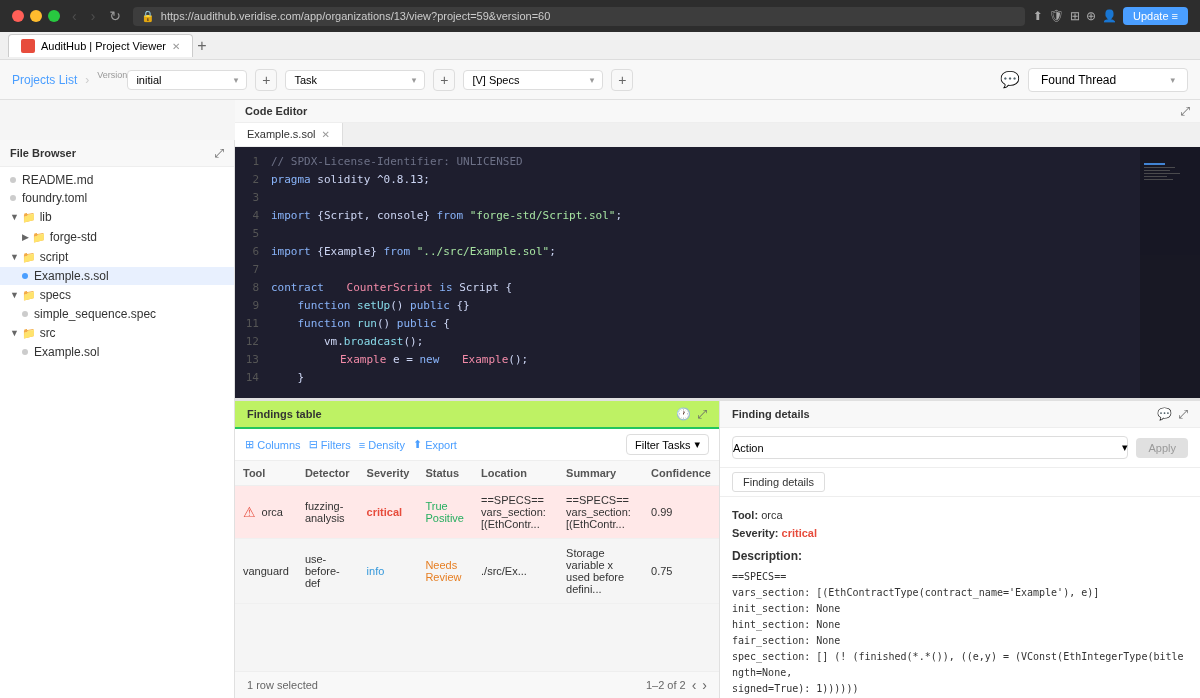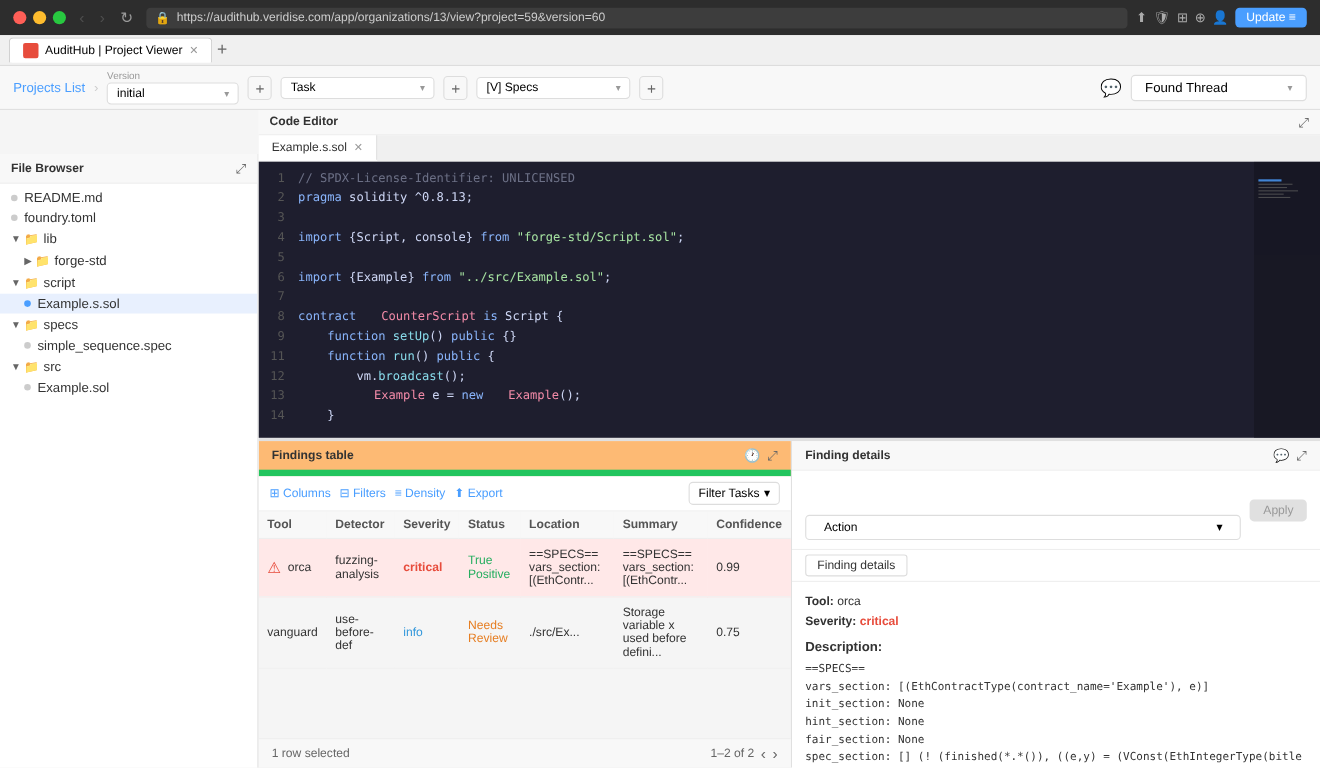--- a/index.html
+++ b/index.html
@@ -24,21 +24,21 @@
     .tab-bar { background: #f0f0f0; height: 28px; display: flex; align-items: center; padding: 0 8px; gap: 4px; border-bottom: 1px solid #ddd; }
     .tab { background: white; border: 1px solid #ccc; border-bottom: none; border-radius: 4px 4px 0 0; padding: 4px 12px; font-size: 11px; display: flex; align-items: center; gap: 6px; cursor: pointer; }
     .tab-logo { width: 14px; height: 14px; background: #e74c3c; border-radius: 2px; }
     .tab-close { color: #999; font-size: 10px; cursor: pointer; }
     .new-tab-btn { background: none; border: none; color: #666; cursor: pointer; font-size: 16px; }
 
     
     .toolbar { background: #f8f8f8; height: 40px; display: flex; align-items: center; padding: 0 12px; gap: 8px; border-bottom: 1px solid #e0e0e0; }
     .projects-link { color: #4a9eff; font-size: 12px; cursor: pointer; text-decoration: none; }
     .toolbar-separator { color: #ccc; }
-    .dropdown-group { display: flex; flex-direction: column; }
+    .dropdown-group { display: flex; flex-direction: row; }
     .dropdown-label { font-size: 9px; color: #999; margin-bottom: 1px; }
     .dropdown { background: white; border: 1px solid #ddd; border-radius: 4px; padding: 3px 8px; font-size: 11px; cursor: pointer; display: flex; align-items: center; gap: 6px; min-width: 120px; }
     .dropdown-arrow { color: #999; font-size: 9px; margin-left: auto; }
     .add-btn { background: none; border: 1px solid #ddd; border-radius: 4px; width: 22px; height: 22px; cursor: pointer; display: flex; align-items: center; justify-content: center; font-size: 14px; color: #666; }
     .toolbar-spacer { flex: 1; }
     .comment-btn { background: none; border: none; cursor: pointer; color: #666; font-size: 16px; }
     .select-thread-btn { background: white; border: 1px solid #ddd; border-radius: 4px; padding: 4px 12px; font-size: 12px; cursor: pointer; display: flex; align-items: center; gap: 6px; min-width: 160px; }
 
     
     .main-layout { display: flex; height: calc(698px - 32px - 28px - 40px); }
@@ -75,21 +75,21 @@
     .str { color: #a6e3a1; }
     .fn { color: #89dceb; }
     .cm { color: #6c7086; }
     .type { color: #f38ba8; margin-left: 16px; }
     .minimap { position: absolute; right: 0; top: 0; width: 60px; height: 100%; background: #161622; opacity: 0.8; }
 
     
     .findings-section { flex: 1; display: flex; overflow: hidden; border-top: 2px solid #e0e0e0; }
     .findings-left { flex: 1; display: flex; flex-direction: column; border-right: 1px solid #e0e0e0; overflow: hidden; }
     .findings-right { width: 480px; display: flex; flex-direction: column; overflow: hidden; }
-    .findings-header { padding: 6px 12px; font-size: 11px; font-weight: 600; color: #333; border-bottom: 6px solid #22c55e; background: #fdba74; display: flex; align-items: center; justify-content: space-between; }
+    .findings-header { padding: 6px 12px; font-size: 11px; font-weight: 600; color: #333; border-bottom: 2px solid #22c55e; background: #bef264; display: flex; align-items: center; justify-content: space-between; }
     .findings-toolbar { padding: 5px 10px; display: flex; align-items: center; gap: 8px; border-bottom: 1px solid #eee; background: white; }
     .findings-toolbar-btn { background: none; border: none; font-size: 11px; color: #4a9eff; cursor: pointer; display: flex; align-items: center; gap: 3px; }
     .filter-tasks-btn { background: white; border: 1px solid #ddd; border-radius: 4px; padding: 3px 8px; font-size: 11px; cursor: pointer; display: flex; align-items: center; gap: 4px; margin-left: auto; text-align: center; }
     .table-container { flex: 1; overflow-y: auto; }
     table { width: 100%; border-collapse: collapse; }
     th { padding: 6px 8px; text-align: left; font-size: 11px; color: #555; font-weight: 600; border-bottom: 1px solid #eee; background: #f8f8f8; white-space: nowrap; }
     td { padding: 8px; font-size: 11px; color: #333; border-bottom: 1px solid #f0f0f0; }
     tr.selected { background: #ffe8e8; }
     tr.selected td { background: #ffe8e8; }
     .severity-critical { color: #e74c3c; font-weight: 600; }
@@ -97,21 +97,21 @@
     .status-tp { color: #27ae60; }
     .status-nr { color: #e67e22; }
     .alert-icon { color: #e74c3c; font-size: 14px; }
     .findings-footer { padding: 5px 12px; font-size: 11px; color: #666; border-top: 1px solid #eee; background: #f8f8f8; display: flex; align-items: center; justify-content: space-between; }
     .pagination { display: flex; align-items: center; gap: 6px; }
     .page-nav-btn { background: none; border: none; cursor: pointer; color: #666; font-size: 14px; }
 
     
     .finding-details-header { padding: 6px 12px; font-size: 11px; font-weight: 600; color: #333; border-bottom: 1px solid #eee; background: #f8f8f8; display: flex; align-items: center; justify-content: space-between; }
     .finding-action-bar { padding: 8px 12px; display: flex; align-items: center; gap: 8px; border-bottom: 1px solid #eee; background: white; }
-    .action-dropdown { flex: 1; background: white; border: 1px solid #ddd; border-radius: 4px; padding: 4px 16px; font-size: 11px; cursor: pointer; display: flex; align-items: center; margin-top: 32px; }
+    .action-dropdown { flex: 1; background: white; border: 1px solid #ddd; border-radius: 4px; padding: 4px 0; font-size: 11px; cursor: pointer; display: flex; align-items: center; }
     .apply-btn { background: #e0e0e0; border: none; border-radius: 4px; padding: 4px 12px; font-size: 11px; color: #999; cursor: not-allowed; }
     .finding-tabs { padding: 4px 12px; border-bottom: 1px solid #eee; background: white; }
     .finding-tab { display: inline-block; padding: 3px 10px; font-size: 11px; cursor: pointer; border: 1px solid #ddd; border-radius: 3px; background: white; color: #333; }
     .finding-content { flex: 1; overflow-y: auto; padding: 12px; background: white; font-size: 11px; color: #333; }
     .detail-row { margin-bottom: 6px; }
     .detail-label { font-weight: 600; }
     .description-title { font-weight: 700; font-size: 12px; margin: 10px 0 6px; }
     .description-text { font-family: monospace; font-size: 10px; color: #333; line-height: 1.6; white-space: pre-wrap; word-break: break-all; }
   </style>
 </head>

